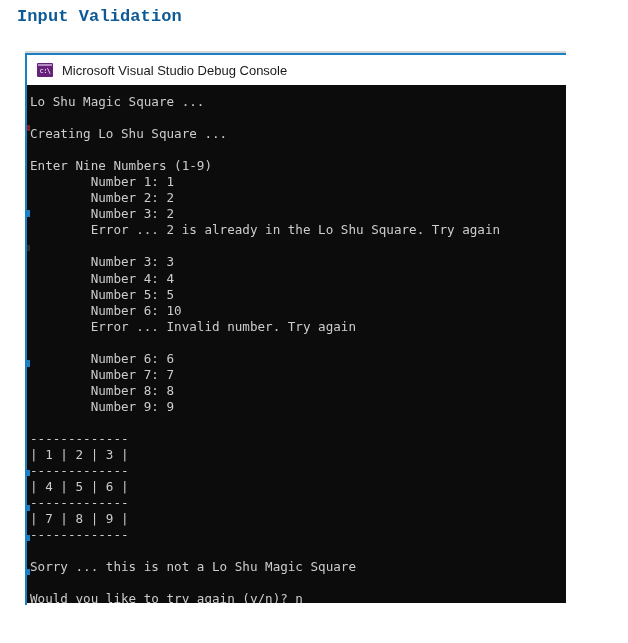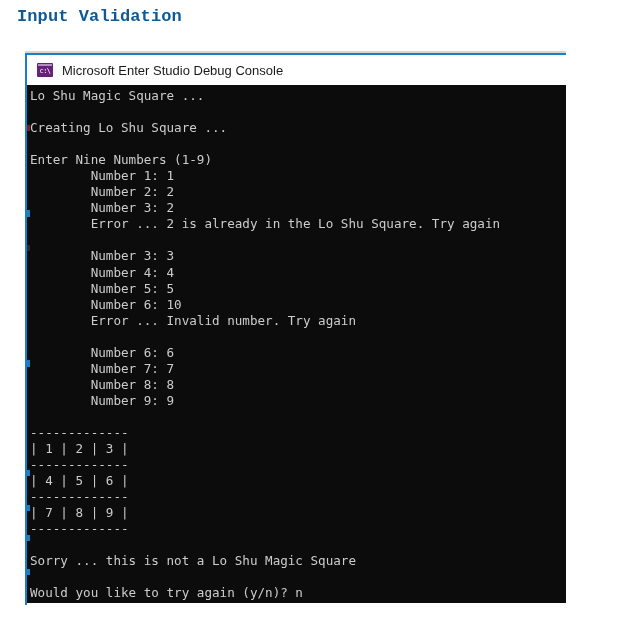--- a/index.html
+++ b/index.html
@@ -114,21 +114,21 @@
     top: 32px;
     width: 539px;
     height: 518px;
     background: #0c0c0c;
     overflow: hidden;
     box-sizing: border-box;
   }
   .console-text {
     position: absolute;
     left: 3px;
-    top: 3px;
+    top: 9px;
     margin: 0;
     font-family: "DejaVu Sans Mono", "Liberation Mono", monospace;
     font-size: 12.6px;
     line-height: 16.05px;
     color: #cccccc;
     white-space: pre;
     letter-spacing: 0px;
   }
 
   
@@ -149,21 +149,21 @@
 <div class="console-window">
 
   <div class="top-hairline"></div>
   <div class="console-frame"></div>
 
   <div class="titlebar">
     <span class="titlebar-icon">
       <span class="bar"></span>
       <span class="glyph">c:\</span>
     </span>
-    <span class="titlebar-title">Microsoft Enter Studio Debug Console</span>
+    <span class="titlebar-title">Microsoft Visual Studio Debug Console</span>
   </div>
 
   <div class="console-body">
     <pre class="console-text" id="console-text">Lo Shu Magic Square ...
 
 Creating Lo Shu Square ...
 
 Enter Nine Numbers (1-9)
         Number 1: 1
         Number 2: 2

